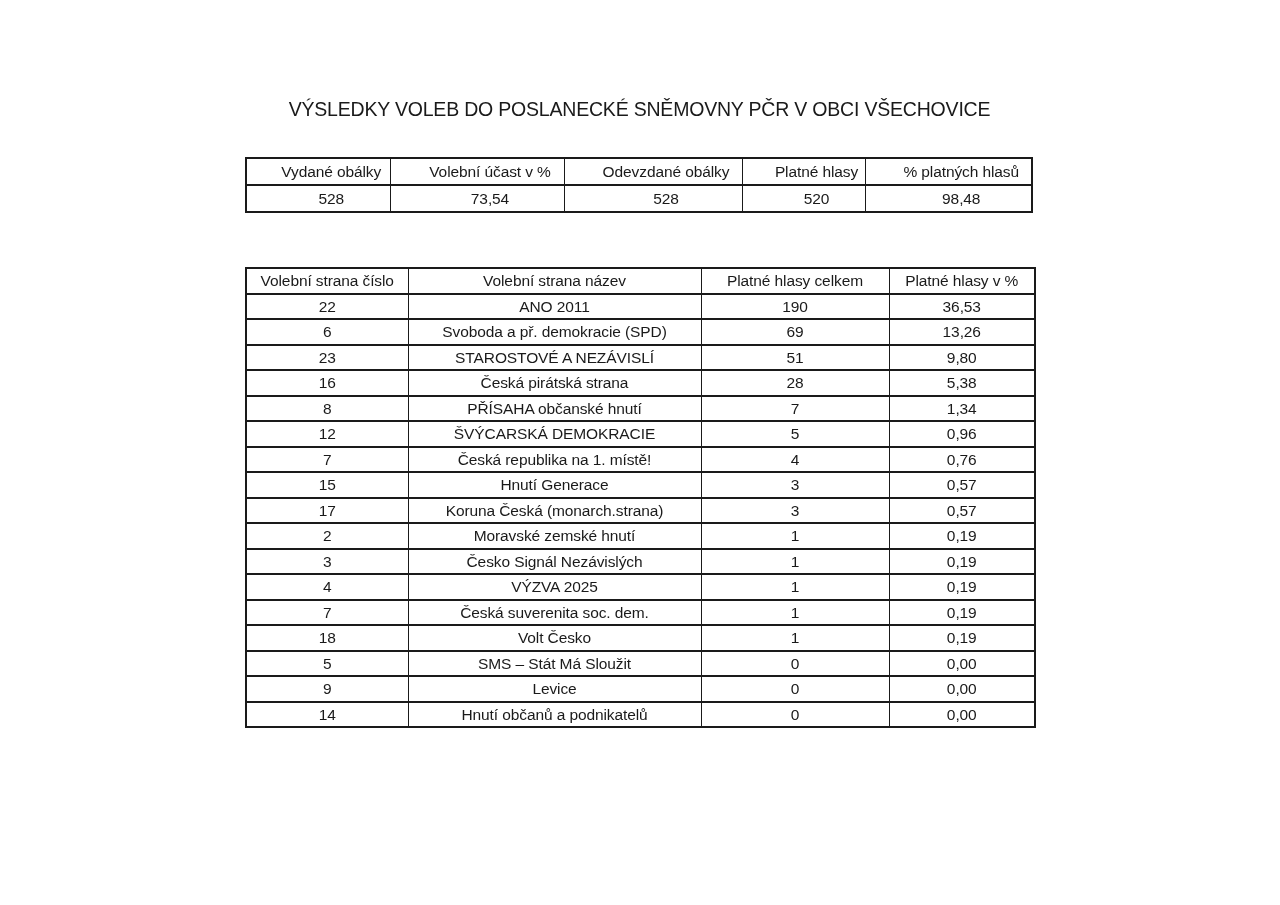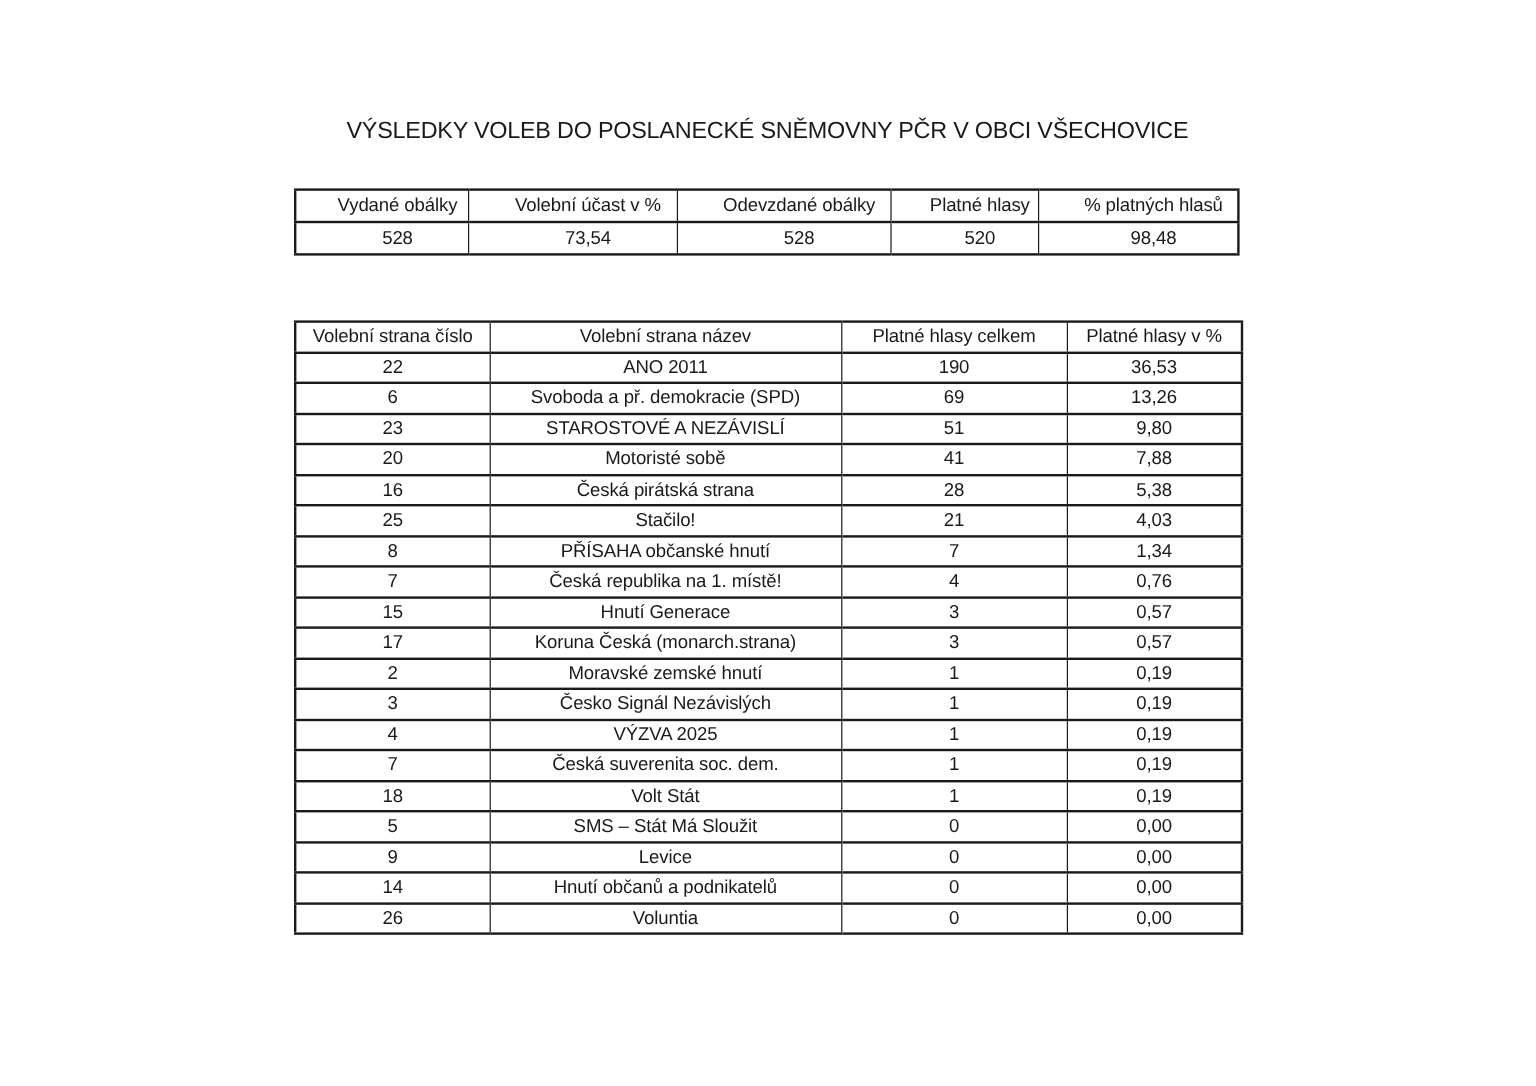--- a/index.html
+++ b/index.html
@@ -144,44 +144,38 @@
             <td>69</td>
             <td>13,26</td>
           </tr>
           <tr>
             <td>23</td>
             <td>STAROSTOVÉ A NEZÁVISLÍ</td>
             <td>51</td>
             <td>9,80</td>
           </tr>
           <tr>
-            <td>20</td>
-            <td>Motoristé sobě</td>
-            <td>41</td>
-            <td>7,88</td>
-          </tr>
-          <tr>
             <td>16</td>
             <td>Česká pirátská strana</td>
             <td>28</td>
             <td>5,38</td>
           </tr>
           <tr>
-            <td>25</td>
-            <td>Stačilo!</td>
-            <td>21</td>
-            <td>4,03</td>
-          </tr>
-          <tr>
             <td>8</td>
             <td>PŘÍSAHA občanské hnutí</td>
             <td>7</td>
             <td>1,34</td>
           </tr>
           <tr>
+            <td>12</td>
+            <td>ŠVÝCARSKÁ DEMOKRACIE</td>
+            <td>5</td>
+            <td>0,96</td>
+          </tr>
+          <tr>
             <td>7</td>
             <td>Česká republika na 1. místě!</td>
             <td>4</td>
             <td>0,76</td>
           </tr>
           <tr>
             <td>15</td>
             <td>Hnutí Generace</td>
             <td>3</td>
             <td>0,57</td>
@@ -211,21 +205,21 @@
             <td>0,19</td>
           </tr>
           <tr>
             <td>7</td>
             <td>Česká suverenita soc. dem.</td>
             <td>1</td>
             <td>0,19</td>
           </tr>
           <tr>
             <td>18</td>
-            <td>Volt Stát</td>
+            <td>Volt Česko</td>
             <td>1</td>
             <td>0,19</td>
           </tr>
           <tr>
             <td>5</td>
             <td>SMS – Stát Má Sloužit</td>
             <td>0</td>
             <td>0,00</td>
           </tr>
           <tr>
@@ -233,23 +227,17 @@
             <td>Levice</td>
             <td>0</td>
             <td>0,00</td>
           </tr>
           <tr>
             <td>14</td>
             <td>Hnutí občanů a podnikatelů</td>
             <td>0</td>
             <td>0,00</td>
           </tr>
-          <tr>
-            <td>26</td>
-            <td>Voluntia</td>
-            <td>0</td>
-            <td>0,00</td>
-          </tr>
         </tbody>
     </table>
 
   </div>
 </div>
 
 </body></html>

